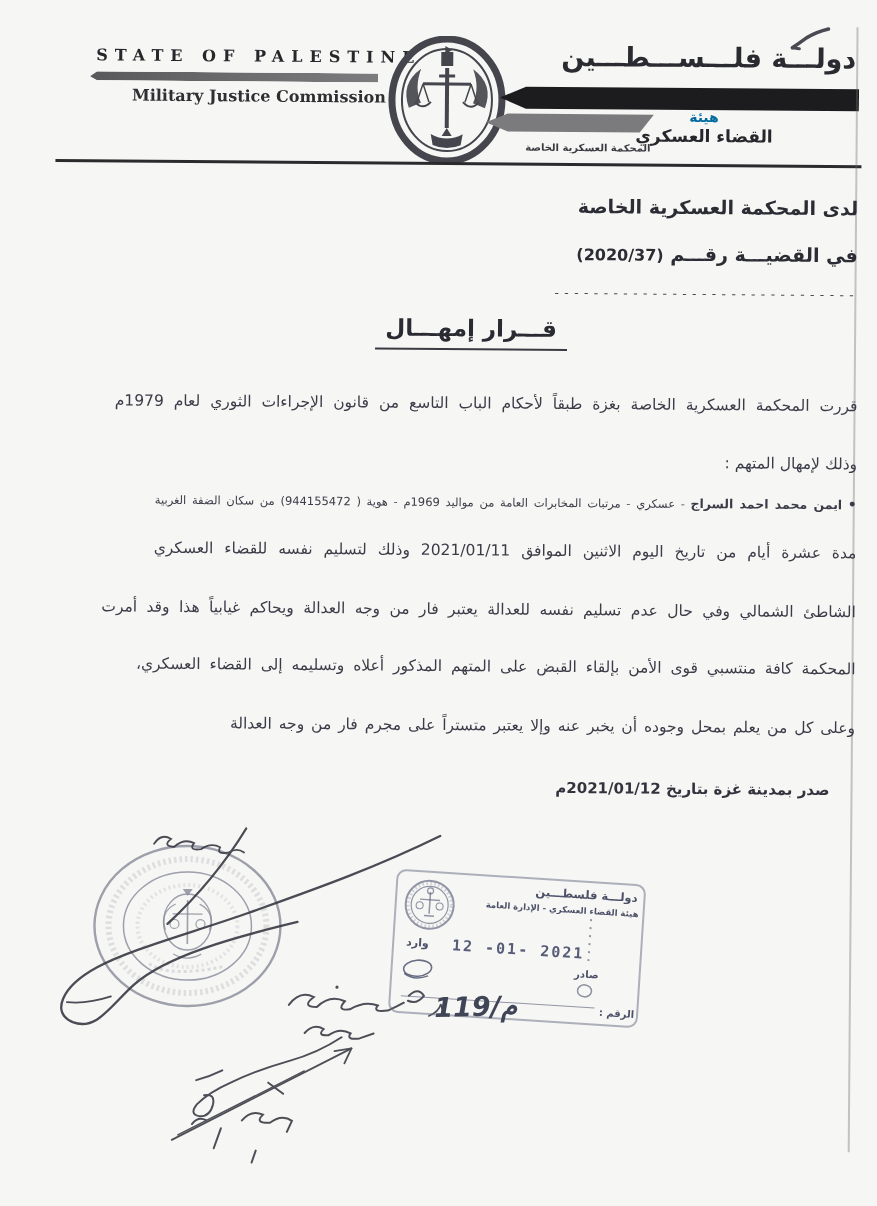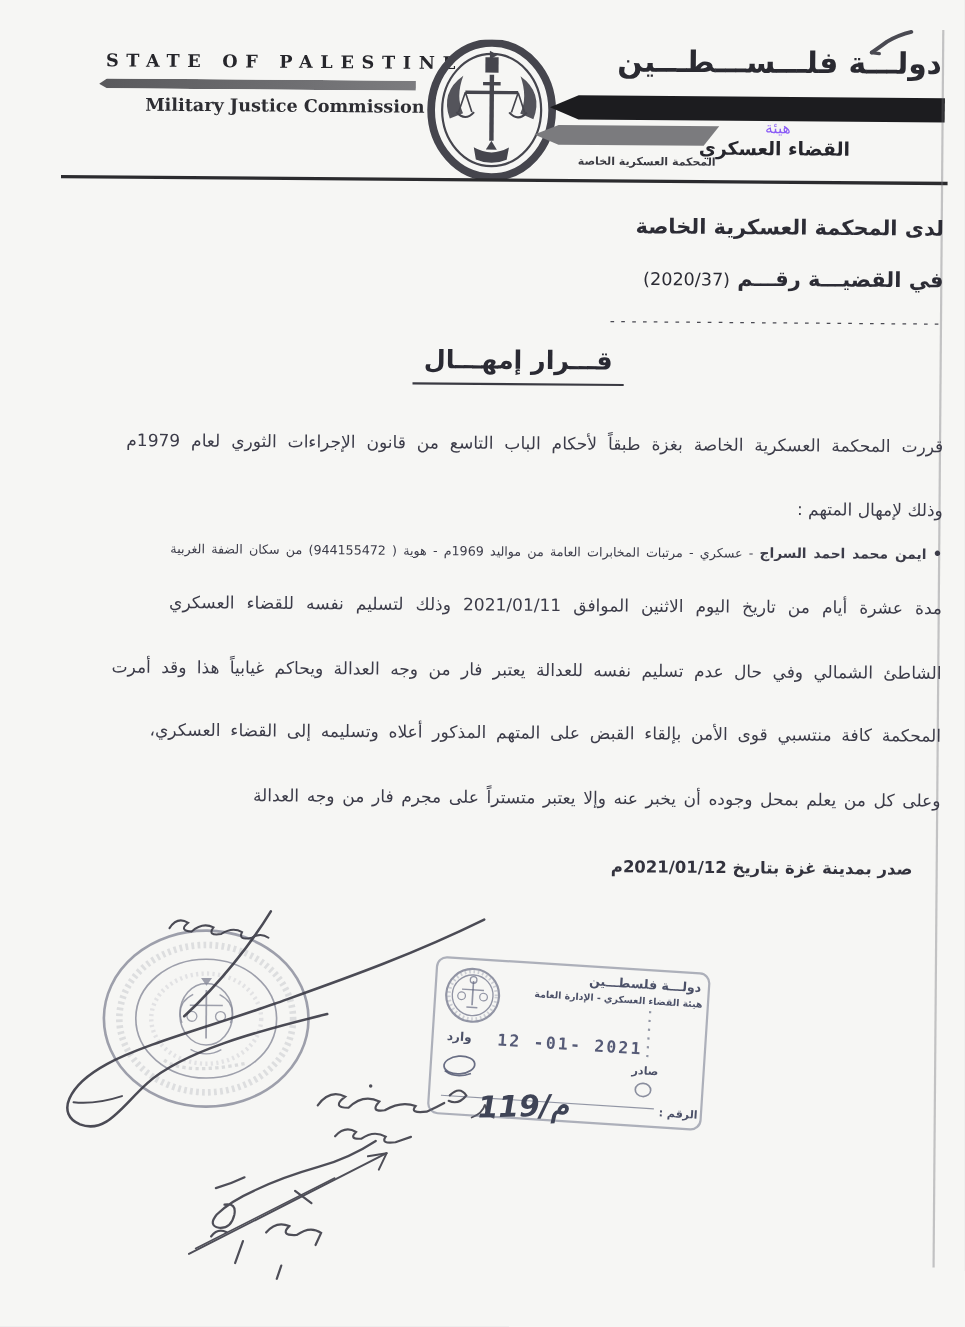--- a/index.html
+++ b/index.html
@@ -8,29 +8,29 @@
   .tilt{position:absolute;inset:0;transform:rotate(0.45deg);}
   .abs{position:absolute;}
   .rtl{direction:rtl;unicode-bidi:plaintext;white-space:nowrap;}
   
   .en-title{left:92px;top:48px;font-family:"DejaVu Serif",serif;font-weight:bold;
             font-size:16px;letter-spacing:7px;color:#26262b;white-space:nowrap;}
   .en-bar{left:86px;top:74px;width:288px;height:9px;background:linear-gradient(90deg,#59595c,#7c7c7f);
           clip-path:polygon(0 55%,2.5% 0,100% 0,100% 100%,2.5% 100%);}
   .en-sub{left:128px;top:88px;font-family:"DejaVu Serif",serif;font-weight:bold;font-size:16px;color:#2e2e33;}
   .ar-state{right:25px;top:40px;font-size:27px;font-weight:bold;color:#2a2a31;}
-  .ar-hayaa{right:162px;top:107px;font-size:14px;font-weight:normal;color:#8b5cf6;}
+  .ar-hayaa{right:162px;top:107px;font-size:14px;font-weight:bold;color:#0369a1;}
   .ar-qadaa{right:108px;top:124px;font-size:17px;font-weight:bold;color:#26262d;}
   .ar-court-small{right:230px;top:141px;font-size:10px;font-weight:bold;color:#3a3a41;}
   .rule{left:52px;top:162px;width:806px;height:3px;background:#2b2b2e;}
   .edge-line{left:852px;top:24px;width:2px;height:1125px;background:rgba(110,110,116,.38);}
   
   .case1{right:22px;top:194px;font-size:19px;font-weight:bold;color:#2c2c35;}
   .case2{right:22px;top:241px;font-size:19px;font-weight:bold;color:#2c2c35;}
-  .case-num{font-size:16px;font-weight:normal;text-align:center;}
+  .case-num{font-size:16px;font-weight:bold;text-align:center;}
   .dashes{right:22px;top:284px;font-size:13px;letter-spacing:2px;color:#4a4a52;font-family:"DejaVu Sans Mono",monospace;}
   
   .title-wrap{left:352px;top:315px;width:234px;text-align:center;}
   .title-inner{display:inline-block;font-size:23px;font-weight:bold;color:#2a2a33;
                border-bottom:2.5px solid #3a3a42;padding:0 10px 7px;}
   
   .bl{right:21px;font-size:15.5px;color:#3c3c49;}
   .p1{top:394px;word-spacing:5px;}
   .p2{top:452px;}
   .bullet-line{top:493px;font-size:11.5px;word-spacing:2px;}

